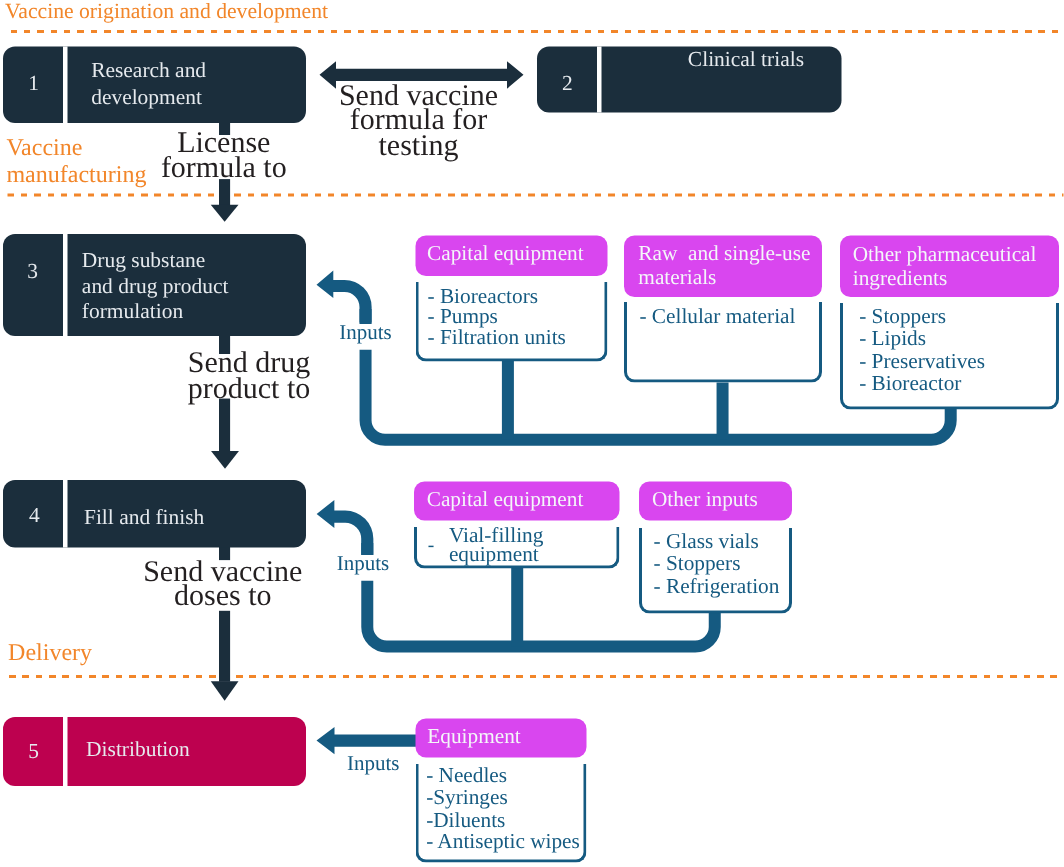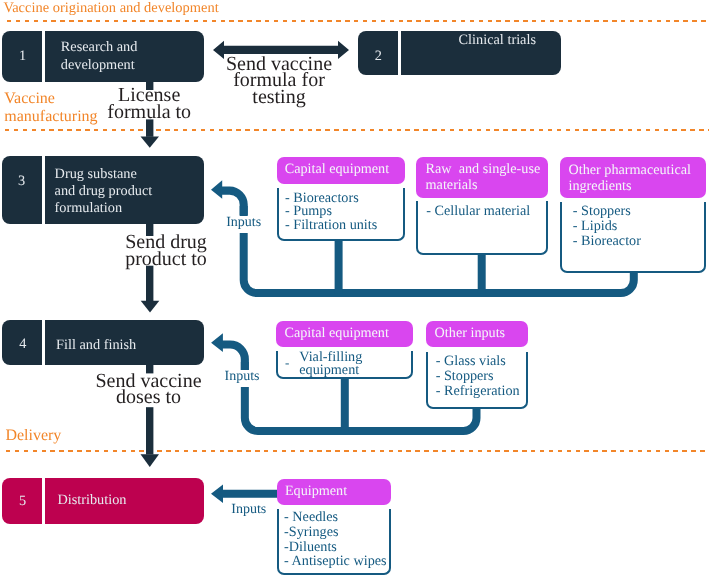--- a/index.html
+++ b/index.html
@@ -159,20 +159,21 @@
         <div>- Cellular material</div>
       </div>
   </div>
 
   <div class="card" style="left:559.9px;top:157.4px;">
     <div class="hd" style="width:146.2px;height:40.4px;padding-left:8.6px;">Other pharmaceutical
 ingredients</div>
     <div class="bd" style="top:44.6px;width:146.2px;height:71.5px;line-height:14.8px;padding-top:2.2px;padding-left:10.9px;">
         <div>- Stoppers</div>
         <div>- Lipids</div>
+        <div>- Preservatives</div>
         <div>- Bioreactor</div>
       </div>
   </div>
 
   <div class="card" style="left:276.3px;top:320.9px;">
     <div class="hd" style="width:137.1px;height:26.4px;padding-left:8.2px;">Capital equipment</div>
     <div class="bd" style="top:30.4px;width:137.1px;height:27.5px;line-height:12.3px;padding-top:0.2px;padding-left:6.8px;">
         <div class="hang"><span>-</span><span>Vial-filling
 equipment</span></div>
       </div>

